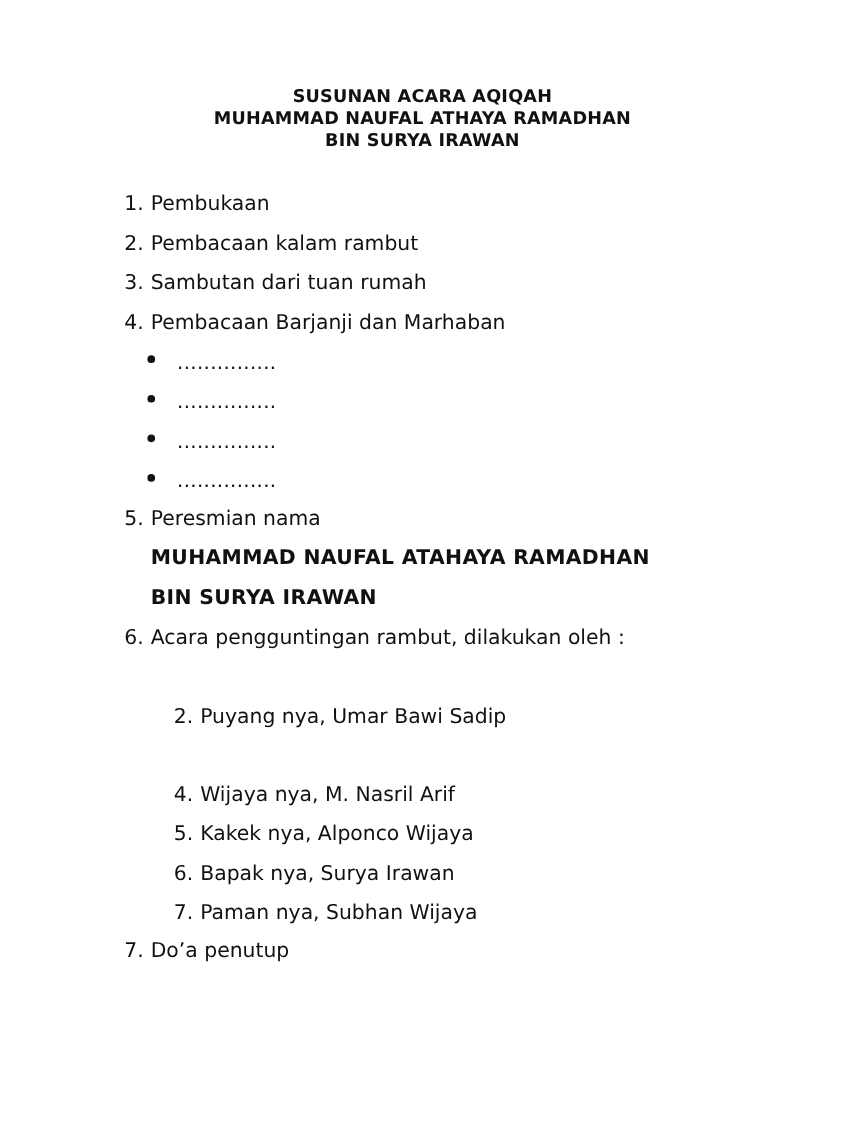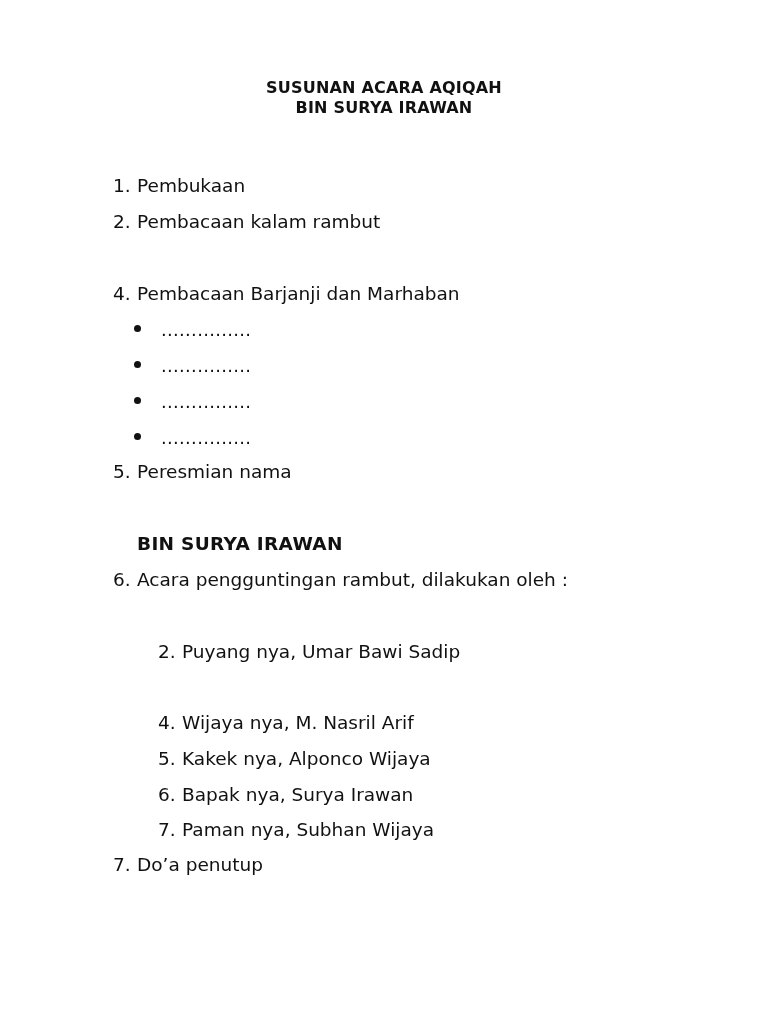--- a/index.html
+++ b/index.html
@@ -65,31 +65,35 @@
       letter-spacing: 0.3px;
     }
   </style>
 </head>
 <body>
 
 <div class="page">
 
   <div class="title-block">
     <span class="title-line">SUSUNAN ACARA AQIQAH</span>
+    <span class="title-line">MUHAMMAD NAUFAL ATHAYA RAMADHAN</span>
     <span class="title-line">BIN SURYA IRAWAN</span>
   </div>
 
   <div class="row" style="top:174px; left:113px;">
     <span class="num">1.</span><span>Pembukaan</span>
   </div>
 
   <div class="row" style="top:210px; left:113px;">
     <span class="num">2.</span><span>Pembacaan kalam rambut</span>
   </div>
 
+  <div class="row" style="top:246px; left:113px;">
+    <span class="num">3.</span><span>Sambutan dari tuan rumah</span>
+  </div>
 
   <div class="row" style="top:282px; left:113px;">
     <span class="num">4.</span><span>Pembacaan Barjanji dan Marhaban</span>
   </div>
 
   <div class="row bullet-row" style="top:318px; left:134px;">
     <span class="dot"></span><span class="fill">...............</span>
   </div>
   <div class="row bullet-row" style="top:354px; left:134px;">
     <span class="dot"></span><span class="fill">...............</span>
@@ -97,20 +101,21 @@
   <div class="row bullet-row" style="top:390px; left:134px;">
     <span class="dot"></span><span class="fill">...............</span>
   </div>
   <div class="row bullet-row" style="top:426px; left:134px;">
     <span class="dot"></span><span class="fill">...............</span>
   </div>
 
   <div class="row" style="top:460px; left:113px;">
     <span class="num">5.</span><span>Peresmian nama</span>
   </div>
+  <div class="row bold-name" style="top:496px; left:137px;">MUHAMMAD NAUFAL ATAHAYA RAMADHAN</div>
   <div class="row bold-name" style="top:532px; left:137px;">BIN SURYA IRAWAN</div>
 
   <div class="row" style="top:568px; left:113px;">
     <span class="num">6.</span><span>Acara pengguntingan rambut, dilakukan oleh :</span>
   </div>
 
   <div class="row" style="top:640px; left:158px;">
     <span class="num">2.</span><span>Puyang nya, Umar Bawi Sadip</span>
   </div>
   <div class="row" style="top:711px; left:158px;">

